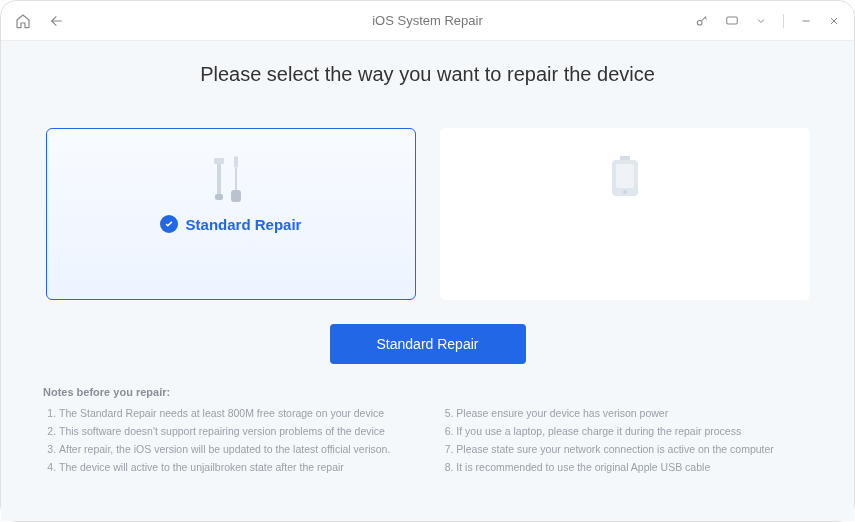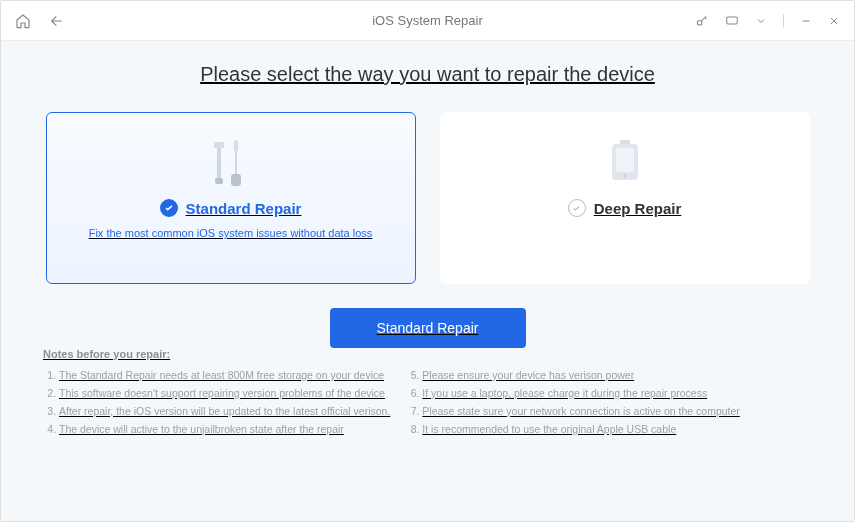--- a/index.html
+++ b/index.html
@@ -7,24 +7,23 @@
       font-family: -apple-system, BlinkMacSystemFont, 'Segoe UI', sans-serif;
       background: #fff;
       width: 855px;
       height: 522px;
       overflow: hidden;
     }
     .window {
       width: 855px;
       height: 522px;
       border: 1px solid #e0e0e0;
-      border-radius: 2px;
+      border-radius: 16px;
       display: flex;
       flex-direction: column;
-      text-decoration: underline;
     }
     .titlebar {
       height: 40px;
       display: flex;
       align-items: center;
       padding: 0 14px;
       border-bottom: 1px solid #ededed;
       position: relative;
     }
     .titlebar-left { display: flex; align-items: center; gap: 18px; }
@@ -58,21 +57,21 @@
       background: #f5f8fb;
       padding: 22px 34px 10px 34px;
       display: flex;
       flex-direction: column;
     }
     .page-title {
       text-align: center;
       font-size: 20px;
       color: #333;
       font-weight: 400;
-      margin-bottom: 26px;
+      margin-bottom: 42px;
     }
     .cards {
       display: flex;
       gap: 24px;
       justify-content: center;
       margin-bottom: 24px;
     }
     .card {
       width: 370px;
       height: 172px;
@@ -124,31 +123,32 @@
       color: #fff;
       border: none;
       border-radius: 4px;
       width: 196px;
       height: 40px;
       font-size: 14px;
       font-weight: 500;
       cursor: pointer;
     }
     .notes {
+      margin-top: 22px;
       padding: 0 8px;
     }
     .notes-title {
       font-size: 11px;
       font-weight: 600;
       color: #8a8f97;
       margin-bottom: 7px;
     }
     .notes-cols {
       display: flex;
-      gap: 16px;
+      gap: 50px;
     }
     .notes-col {
       font-size: 10.5px;
       color: #9aa0a8;
       line-height: 1.7;
       padding-left: 16px;
     }
     .notes-col li::marker { color: #9aa0a8; }
   </style>
 </head>
@@ -217,39 +217,30 @@
           </svg>
         </div>
         <div class="card-header">
           <span class="check-badge selected">
             <svg width="10" height="10" viewBox="0 0 24 24" fill="none" stroke="#fff" stroke-width="3.5">
                 <path d="M5 12l4 4L19 7"></path>
               </svg>
           </span>
           <span class="card-title">Standard Repair</span>
         </div>
-        <div class="card-desc">Fix the most common iOS system issues without data loss</div>
       </div>
 
       <div class="card">
         <div class="card-icon">
           <svg width="50" height="56" viewBox="0 0 50 56">
             <rect x="12" y="10" width="26" height="36" rx="4" fill="#e0e6ee"></rect>
             <rect x="16" y="14" width="18" height="24" rx="2" fill="#eff3f8"></rect>
             <circle cx="25" cy="42" r="2" fill="#cdd5e0"></circle>
             <path d="M20 6h10v4H20z" fill="#d6dde6"></path>
           </svg>
-        </div>
-        <div class="card-header">
-          <span class="check-badge outline">
-            <svg width="9" height="9" viewBox="0 0 24 24" fill="none" stroke="#bbb" stroke-width="3">
-                <path d="M5 12l4 4L19 7"></path>
-              </svg>
-          </span>
-          <span class="card-title">Deep Repair</span>
         </div>
       </div>
     </div>
 
     <button class="primary-btn">Standard Repair</button>
 
     <div class="notes">
       <div class="notes-title">Notes before you repair:</div>
       <div class="notes-cols">
         <ol class="notes-col" start="1">

